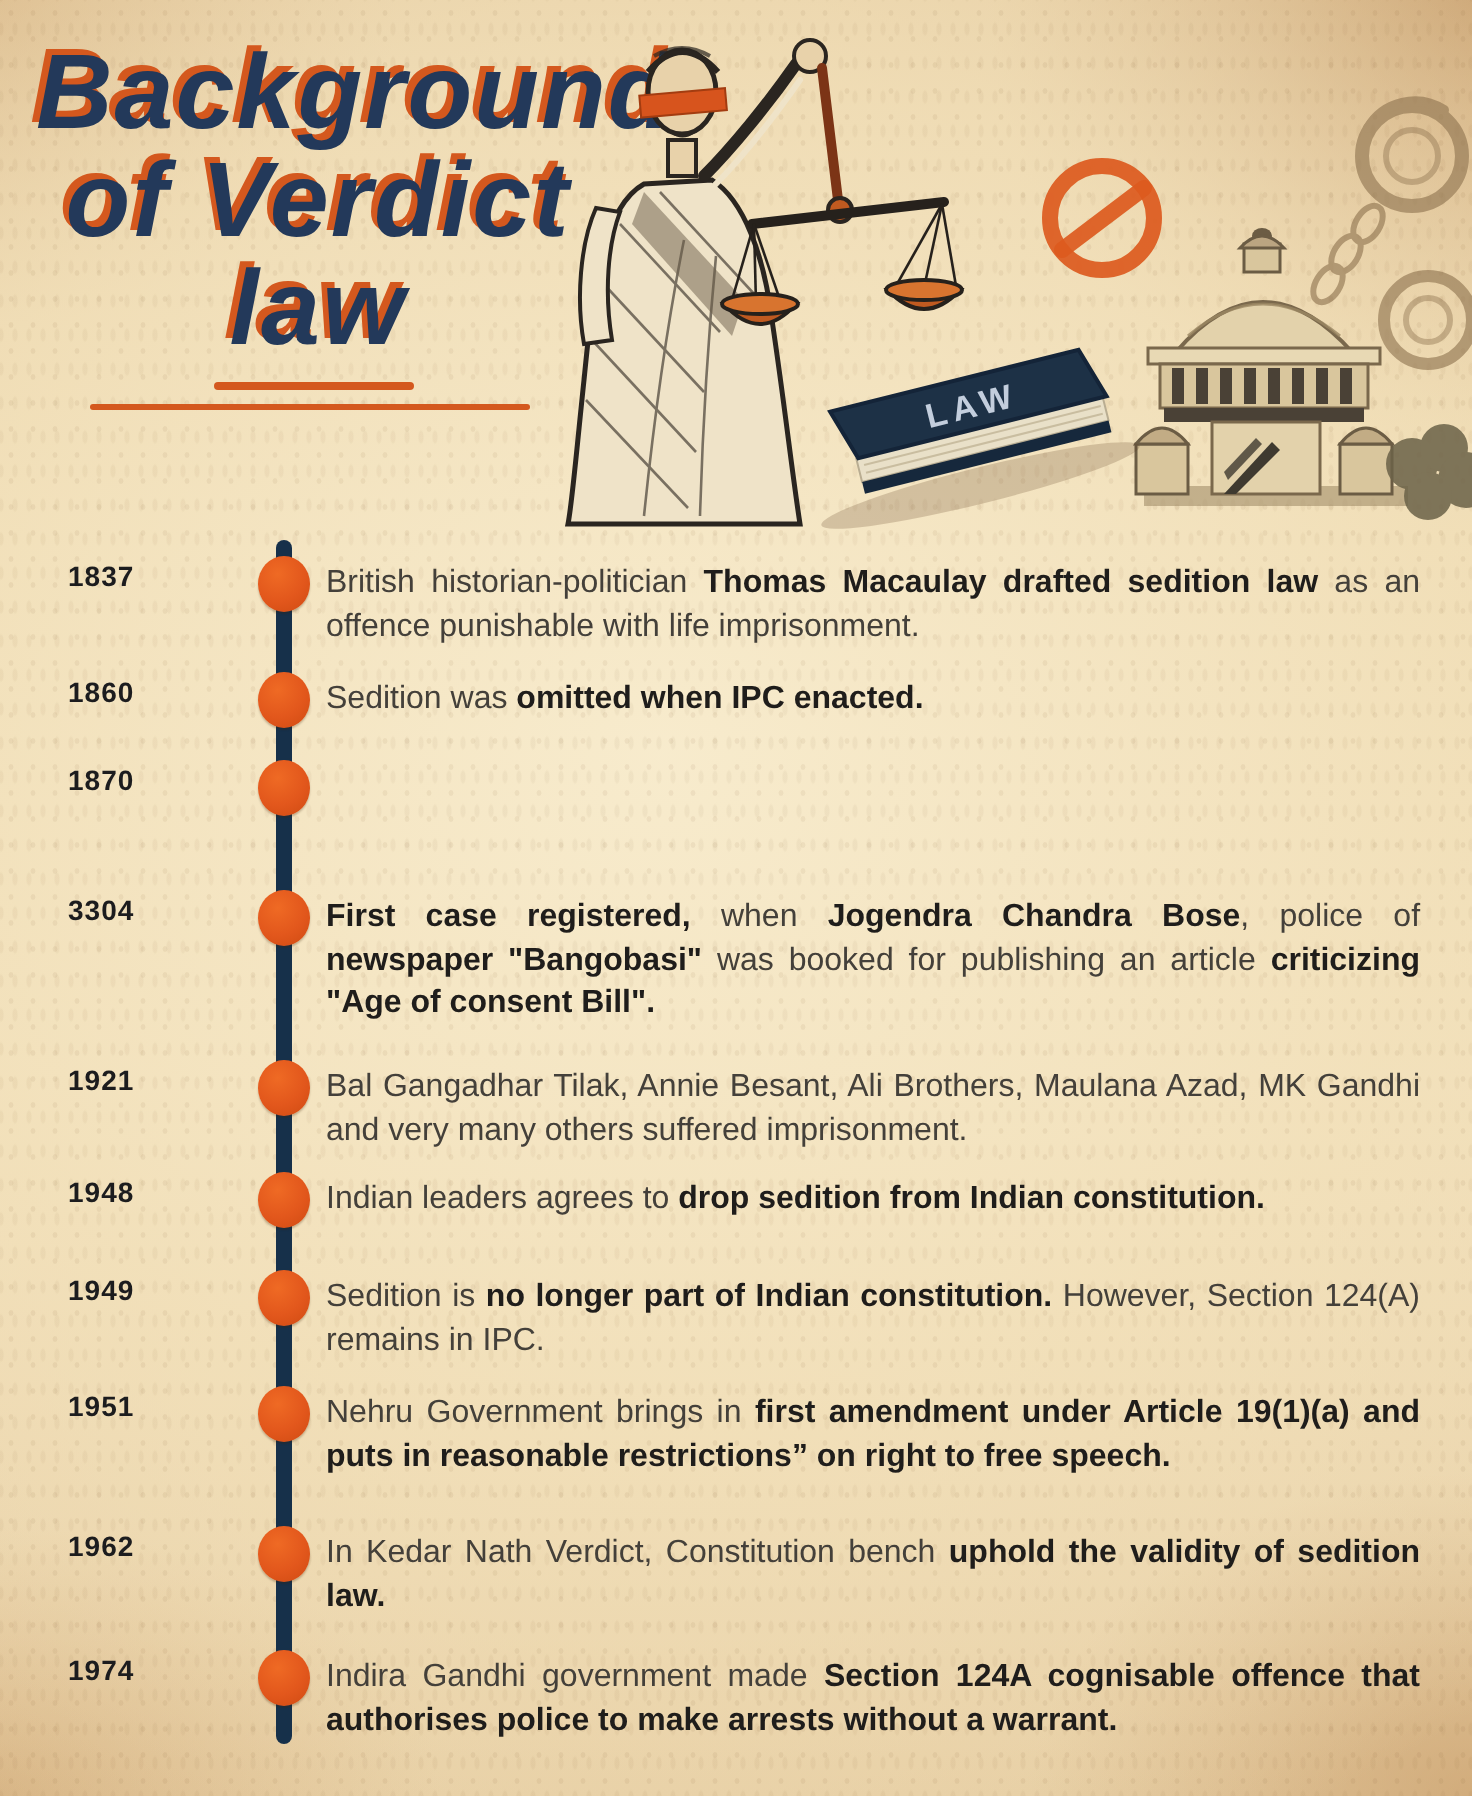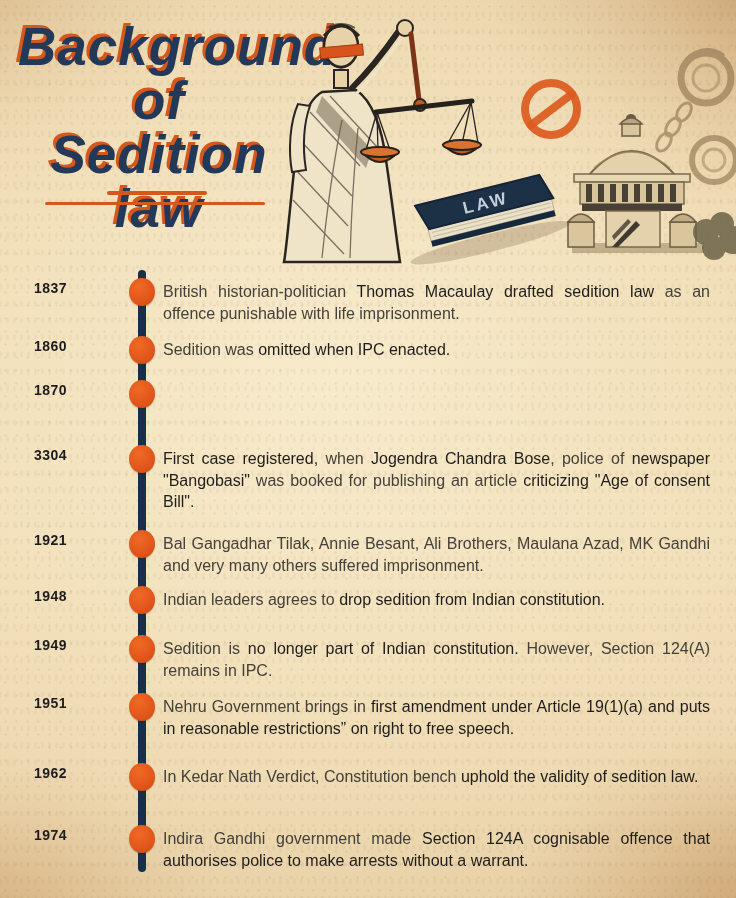--- a/index.html
+++ b/index.html
@@ -50,30 +50,30 @@
     font-weight:bold;font-size:14px;color:#1c1c1e;letter-spacing:.5px;
   }
   .dot{
     position:absolute;left:129px;top:-3px;width:26px;height:28px;border-radius:50%;
     background:radial-gradient(circle at 38% 32%,#ef6a24 0%,#e2571c 55%,#cf4a12 100%);
     box-shadow:0 1px 1px rgba(60,30,0,.25);
   }
   .etext{
     font-size:16px;line-height:21.5px;color:#44403a;text-align:justify;
   }
-  .etext .seg.bold{font-weight:normal;color:#1f1d1b;}
+  .etext .seg.bold{font-weight:bold;color:#1f1d1b;}
 </style>
 </head>
 <body>
 
 <div class="poster">
 
   <div class="title">
     <div>Background</div>
-    <div>of Sedition</div>
+    <div>of Verdict</div>
     <div>law</div>
   </div>
   <div class="uline short"></div>
   <div class="uline long"></div>
 
   <svg class="hero" viewBox="0 0 736 270">
 
     <g opacity="0.62" stroke="#8f7450" fill="none" stroke-linecap="round">
       <circle cx="706" cy="78" r="25" stroke-width="7"></circle>
       <circle cx="706" cy="78" r="13" stroke-width="3" opacity="0.7"></circle>

